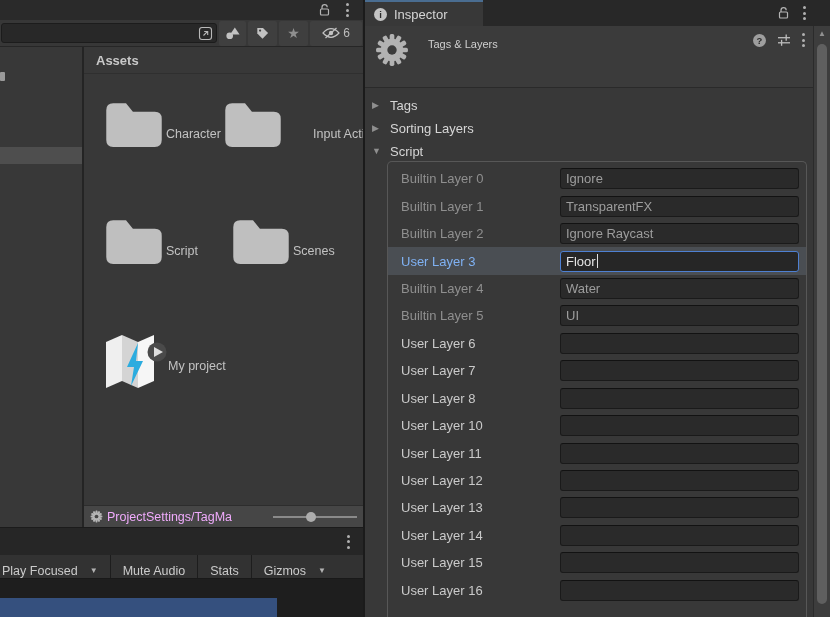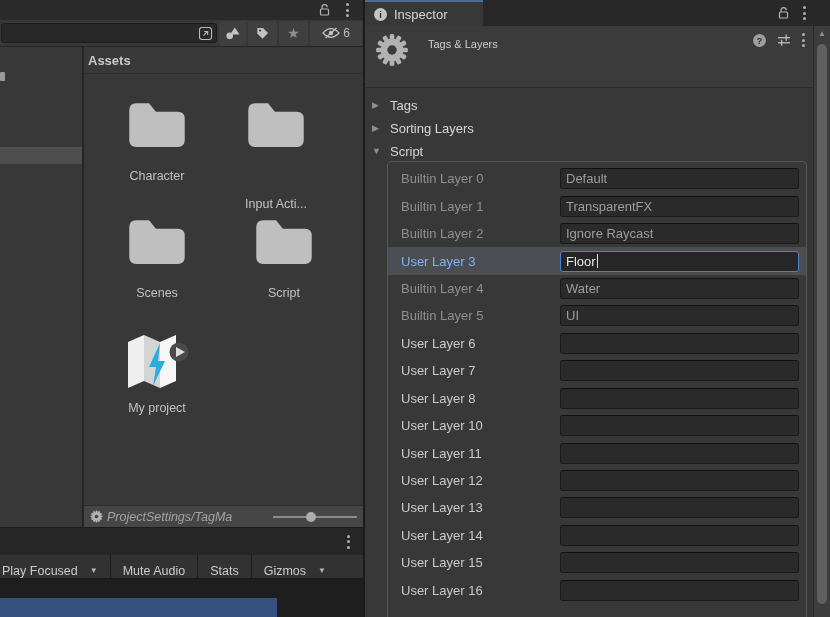--- a/index.html
+++ b/index.html
@@ -20,34 +20,34 @@
   .tool-btn { height:25px; background:#3f3f3f; border-radius:2px; display:flex; align-items:center;
               justify-content:center; gap:3px; color:#bdbdbd; font-size:12px; }
   .tool-btn.w26{width:27px} .tool-btn.w28{width:29px} .tool-btn.w44{width:52px}
 
   #project-body { position:absolute; left:0; top:47px; width:100%; height:480px; background:#383838; }
   #tree-col { position:absolute; left:0; top:0; width:82px; height:100%; background:#383838; }
   .tree-selected { position:absolute; left:0; top:100px; width:100%; height:17px; background:#4e4e4e; }
   .tree-clipped-icon { position:absolute; left:0; top:25px; width:5px; height:9px; background:#9a9a9a; border-radius:1px; }
   .v-div { position:absolute; left:82px; top:0; width:2px; height:100%; background:#242424; }
   #assets-col { position:absolute; left:84px; top:0; right:0; height:100%; }
-  #assets-header { height:27px; display:flex; align-items:center; padding-left:4px;
+  #assets-header { height:27px; display:flex; align-items:center; padding-left:12px;
                    font-size:13px; font-weight:bold; color:#c9c9c9; border-bottom:1px solid #2f2f2f; }
   #assets-grid { position:absolute; left:0; top:27px; right:0; bottom:22px; overflow:hidden; }
-  .asset-item { position:absolute; width:110px; display:flex; flex-direction:column; align-items:center; }
+  .asset-item { position:absolute; width:110px; display:flex; flex-direction:row; align-items:center; }
   .asset-item:nth-of-type(1){ left:18px; top:24px; }
   .asset-item:nth-of-type(2){ left:137px; top:24px;gap:28px; }
   .asset-item:nth-of-type(3){ left:18px; top:141px; }
   .asset-item:nth-of-type(4){ left:145px; top:141px; }
   .asset-item:nth-of-type(5){ left:18px; top:256px; }
   .asset-icon-slot { height:62px; display:flex; align-items:flex-start; justify-content:center; }
   .asset-label { margin-top:9px; font-size:12.5px; color:#c2c2c2; white-space:nowrap; }
   #assets-status { position:absolute; left:0; bottom:0; right:0; height:22px; background:#464646;
                    display:flex; align-items:center; gap:4px; padding:0 6px; border-top:1px solid #2d2d2d; }
-  #status-path { flex:1; font-size:12.5px; color:#a3a3a3; white-space:nowrap; overflow:hidden;font-style:italic; }
+  #status-path { flex:1; font-size:12.5px; color:#f0abfc; white-space:nowrap; overflow:hidden; }
   .status-slider { position:relative; width:84px; height:14px; flex:0 0 auto; }
   .status-slider .track { position:absolute; left:0; right:0; top:6px; height:2px; background:#8a8a8a; }
   .status-slider .handle { position:absolute; top:2px; width:10px; height:10px; border-radius:50%; background:#adadad; }
 
   #game-strip { position:absolute; left:0; top:527px; width:100%; height:28px; background:#262626;
                 border-top:1px solid #1b1b1b; display:flex; justify-content:flex-end; align-items:center; padding-right:13px; }
   #game-toolbar { position:absolute; left:0; top:555px; width:100%; height:24px; background:#323232;
                   border-bottom:1px solid #191919; display:flex; align-items:stretch; }
   .gt-btn { display:flex; align-items:center; gap:12px; padding:0 12px; font-size:12.5px; color:#cbcbcb;margin-top:8px; }
   .gt-btn:first-child { padding-left:2px; }
@@ -190,29 +190,29 @@
                 </svg>
               </div>
     <div class="asset-label">Input Acti...</div>
   </div>
             <div class="asset-item">
     <div class="asset-icon-slot">
                 <svg width="64" height="52" viewBox="0 0 60 48" fill="#bfbfbf">
                   <path d="M4 11 Q4 4.5 10.5 4.5 H22.5 L29 12.5 H49.5 Q56 12.5 56 19 V39 Q56 45.5 49.5 45.5 H10.5 Q4 45.5 4 39 Z"></path>
                 </svg>
               </div>
-    <div class="asset-label">Scenes</div>
+    <div class="asset-label">Script</div>
   </div>
             <div class="asset-item">
     <div class="asset-icon-slot">
                 <svg width="64" height="52" viewBox="0 0 60 48" fill="#bfbfbf">
                   <path d="M4 11 Q4 4.5 10.5 4.5 H22.5 L29 12.5 H49.5 Q56 12.5 56 19 V39 Q56 45.5 49.5 45.5 H10.5 Q4 45.5 4 39 Z"></path>
                 </svg>
               </div>
-    <div class="asset-label">Script</div>
+    <div class="asset-label">Scenes</div>
   </div>
             <div class="asset-item">
     <div class="asset-icon-slot">
                 <svg width="66" height="62" viewBox="0 0 66 62">
                   <polygon points="4,12 20,5 20,51 4,58" fill="#efefef"></polygon>
                   <polygon points="20,5 36,12 36,58 20,51" fill="#d4d4d4"></polygon>
                   <polygon points="36,12 52,5 52,51 36,58" fill="#f6f6f6"></polygon>
                   <polygon points="36,13 25,37 32,37 29,56 41,31 34,31" fill="#2bacdf"></polygon>
                   <circle cx="55" cy="22" r="9.5" fill="#4a4a4a"></circle>
                   <polygon points="52,17 61,22 52,27" fill="#dedede"></polygon>
@@ -366,21 +366,21 @@
   </div>
           <div class="foldout">
     <span class="fold-arrow">▼</span>
     <span class="fold-label">Script</span>
   </div>
         </div>
       <div id="layers-frame">
           <div class="layer-row builtin">
     <span class="layer-label">Builtin Layer 0</span>
     <div class="layer-input">
-      <span class="layer-value">Default</span>
+      <span class="layer-value">Ignore</span>
 
     </div>
   </div>
           <div class="layer-row builtin">
     <span class="layer-label">Builtin Layer 1</span>
     <div class="layer-input">
       <span class="layer-value">TransparentFX</span>
 
     </div>
   </div>

